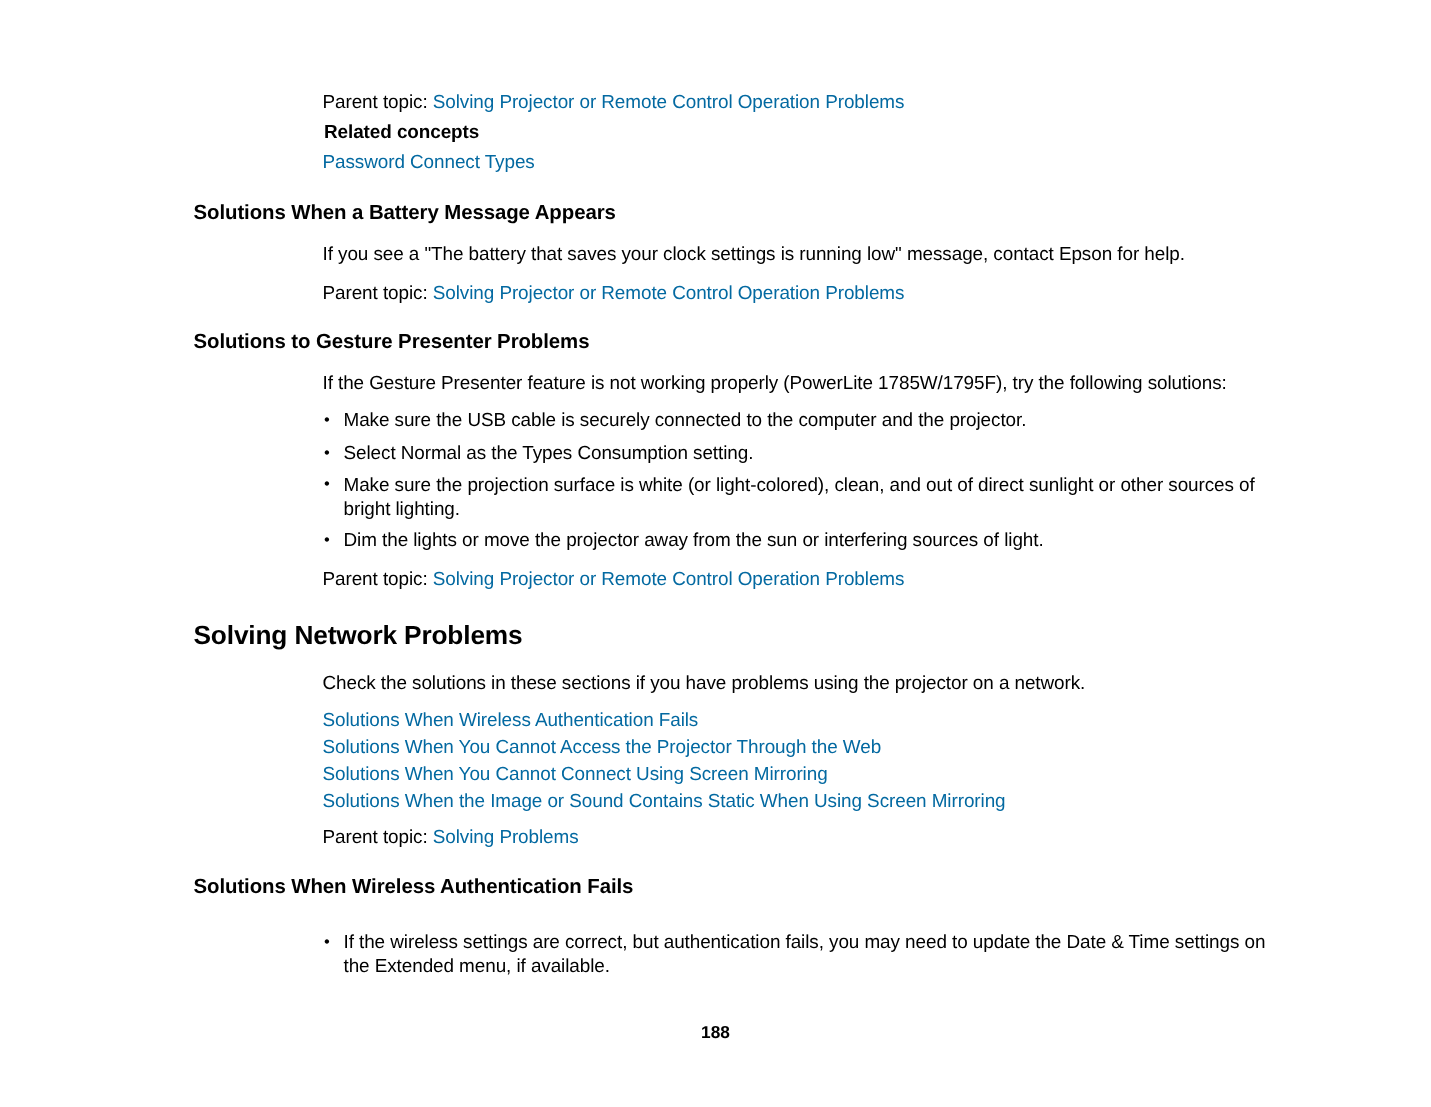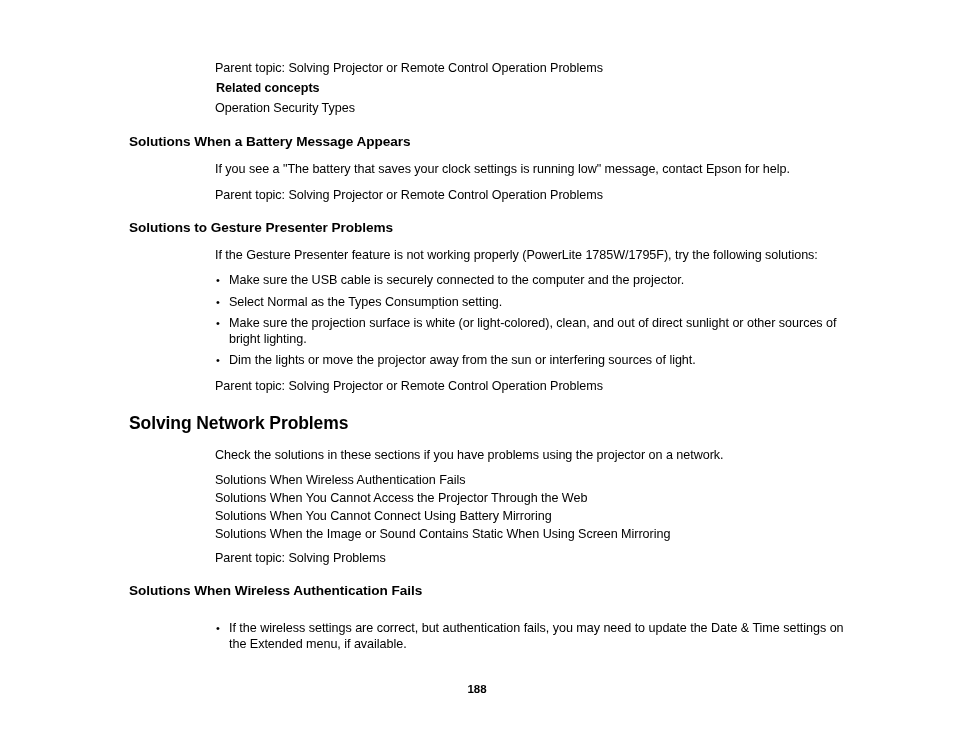--- a/index.html
+++ b/index.html
@@ -57,21 +57,21 @@
     margin: 0;
     padding: 0;
     letter-spacing: -0.05px;
   }
 
   .label-bold {
     font-weight: normal;
   }
 
   .doc-link {
-    color: #000000;
+    color: #0369a1;
     text-decoration: none;
     cursor: pointer;
   }
 
   p.parent-topic {
     font-size: 12.6px;
     line-height: 16px;
     margin: 0;
     letter-spacing: -0.05px;
   }
@@ -151,21 +151,21 @@
 
     <div class="indent">
       <p class="parent-topic"><span class="label-bold">Parent topic:</span> <a class="doc-link">Solving Projector or Remote Control Operation Problems</a></p>
 
       <div class="sp-3"></div>
 
       <p class="related-label">Related concepts</p>
 
       <div class="sp-2"></div>
 
-      <p class="link-line"><a class="doc-link">Operation Security Types</a></p>
+      <p class="link-line"><a class="doc-link">Password Connect Types</a></p>
     </div>
 
     <div class="sp-16"></div>
 
     <h2 class="section-heading">Solutions When a Battery Message Appears</h2>
 
     <div class="sp-11"></div>
 
     <div class="indent">
       <p class="body-text">If you see a "The battery that saves your clock settings is running low" message, contact Epson for help.</p>
@@ -214,21 +214,21 @@
     <div class="sp-14"></div>
 
     <div class="indent">
       <p class="body-text">Check the solutions in these sections if you have problems using the projector on a network.</p>
 
       <div class="sp-8"></div>
 
       <div>
         <p class="link-line"><a class="doc-link">Solutions When Wireless Authentication Fails</a></p>
         <p class="link-line"><a class="doc-link">Solutions When You Cannot Access the Projector Through the Web</a></p>
-        <p class="link-line"><a class="doc-link">Solutions When You Cannot Connect Using Battery Mirroring</a></p>
+        <p class="link-line"><a class="doc-link">Solutions When You Cannot Connect Using Screen Mirroring</a></p>
         <p class="link-line"><a class="doc-link">Solutions When the Image or Sound Contains Static When Using Screen Mirroring</a></p>
       </div>
 
       <div class="sp-7"></div>
 
       <p class="parent-topic"><span class="label-bold">Parent topic:</span> <a class="doc-link">Solving Problems</a></p>
     </div>
 
     <div class="sp-16"></div>
 

